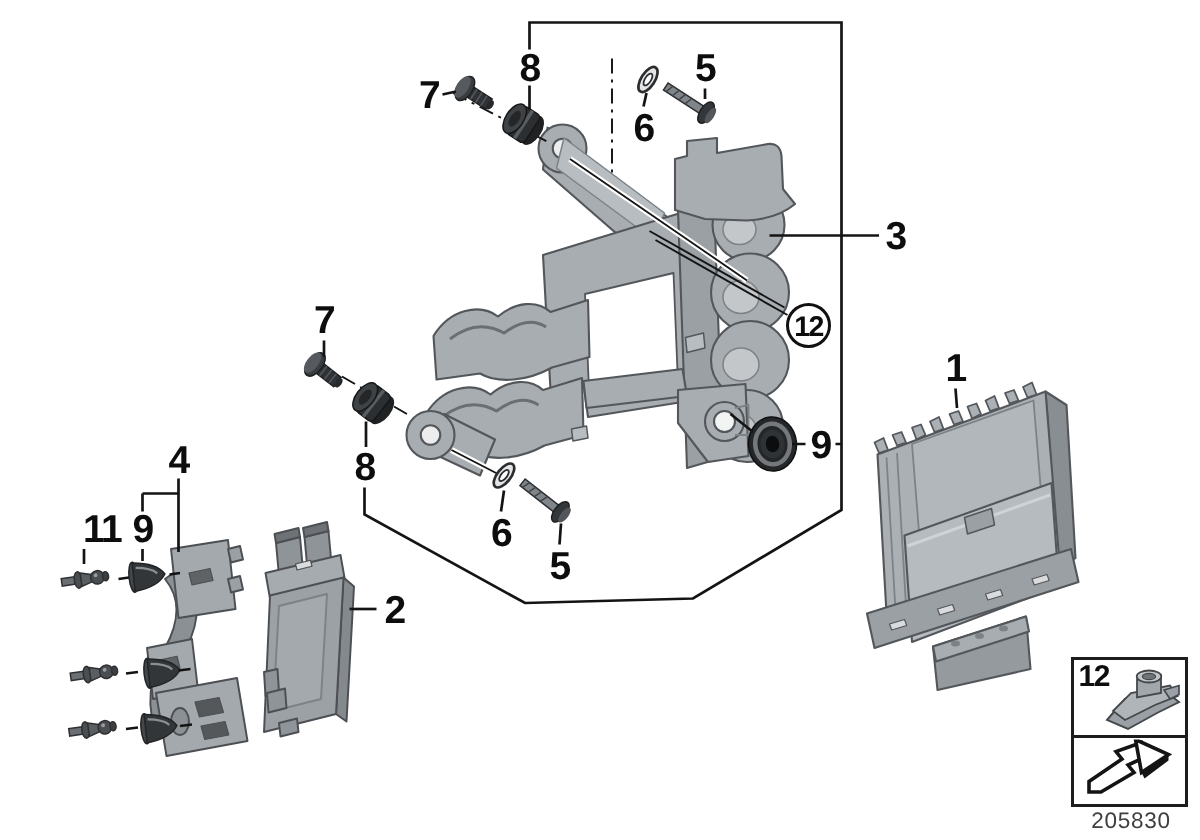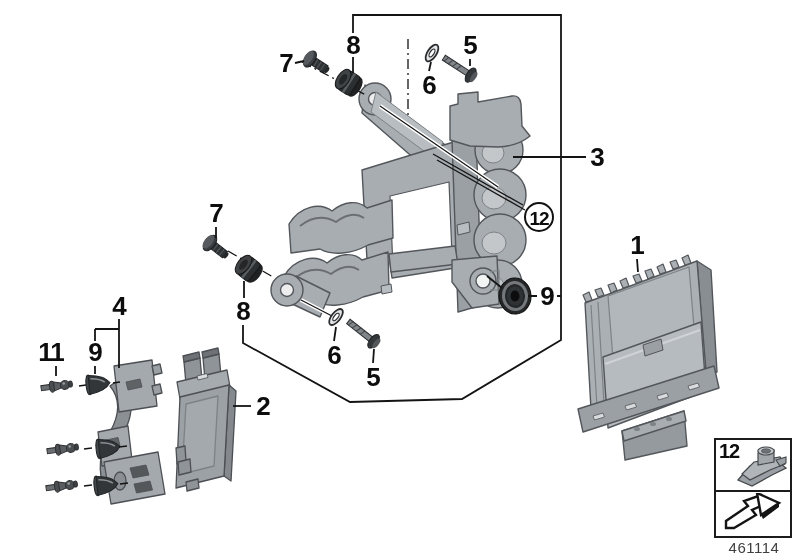--- a/index.html
+++ b/index.html
@@ -295,21 +295,21 @@
   <div class="callout" style="left:470px;top:45px;">5</div>
   <div class="callout" style="left:373px;top:377px;">5</div>
   <div class="callout" style="left:429px;top:85px;">6</div>
   <div class="callout" style="left:334px;top:355px;">6</div>
   <div class="callout" style="left:286px;top:63px;">7</div>
   <div class="callout" style="left:216px;top:213px;">7</div>
   <div class="callout" style="left:353px;top:45px;">8</div>
   <div class="callout" style="left:243px;top:311px;">8</div>
   <div class="callout" style="left:547px;top:296px;">9</div>
   <div class="callout" style="left:95px;top:352px;">9</div>
-  <div class="callout" style="left:51px;top:352px;">11</div>
+  <div class="callout" style="left:68px;top:352px;">11</div>
   <div class="callout-circled" style="left:524px;top:202px;">12</div>
 
   <div class="legend">
     <div class="legend-cell-top">
       <span class="legend-part-label">12</span>
       <svg class="legend-icon" style="left:20px;top:2px;" width="54" height="48" viewBox="0 0 54 48">
         <ellipse cx="30" cy="21" rx="8.2" ry="4" fill="#8e9397" stroke="#45484b" stroke-width="1.2"></ellipse>
         <path d="M2,38 L14,24 L40,18 L50,26 L36,33 L16,44 Z" fill="#9aa0a5" stroke="#45484b" stroke-width="1.3"></path>
         <path d="M6,32 L18,20 L44,15 L49,22 L34,28 L14,38 Z" fill="#b0b5b9" stroke="#45484b" stroke-width="1.2"></path>
         <path d="M40,18 L50,15 L50,21 L44,24 Z" fill="#9aa0a5" stroke="#45484b" stroke-width="1.1"></path>
@@ -321,14 +321,14 @@
     <div class="legend-cell-bottom">
       <svg class="legend-icon" style="left:5px;top:1px;" width="64" height="42" viewBox="0 0 64 42">
         <path d="M5,35 L13,35 L35,22 L33,23 Z" fill="#141414"></path>
         <path d="M5,35 L5,28 L27,13 L23,8 L40,2 L44,11 L31,17 L35,22 L13,35 Z" fill="#ffffff" stroke="#141414" stroke-width="2.4" stroke-linejoin="miter"></path>
         <path d="M36,0 L58,10 L40,22 Z" fill="#ffffff" stroke="#141414" stroke-width="2.4"></path>
         <path d="M40,22 L58,10 L58,14 L42,26 Z" fill="#141414"></path>
       </svg>
     </div>
   </div>
 
-  <div class="diagram-code">461114</div>
+  <div class="diagram-code">205830</div>
 </div>
 
 </body></html>

